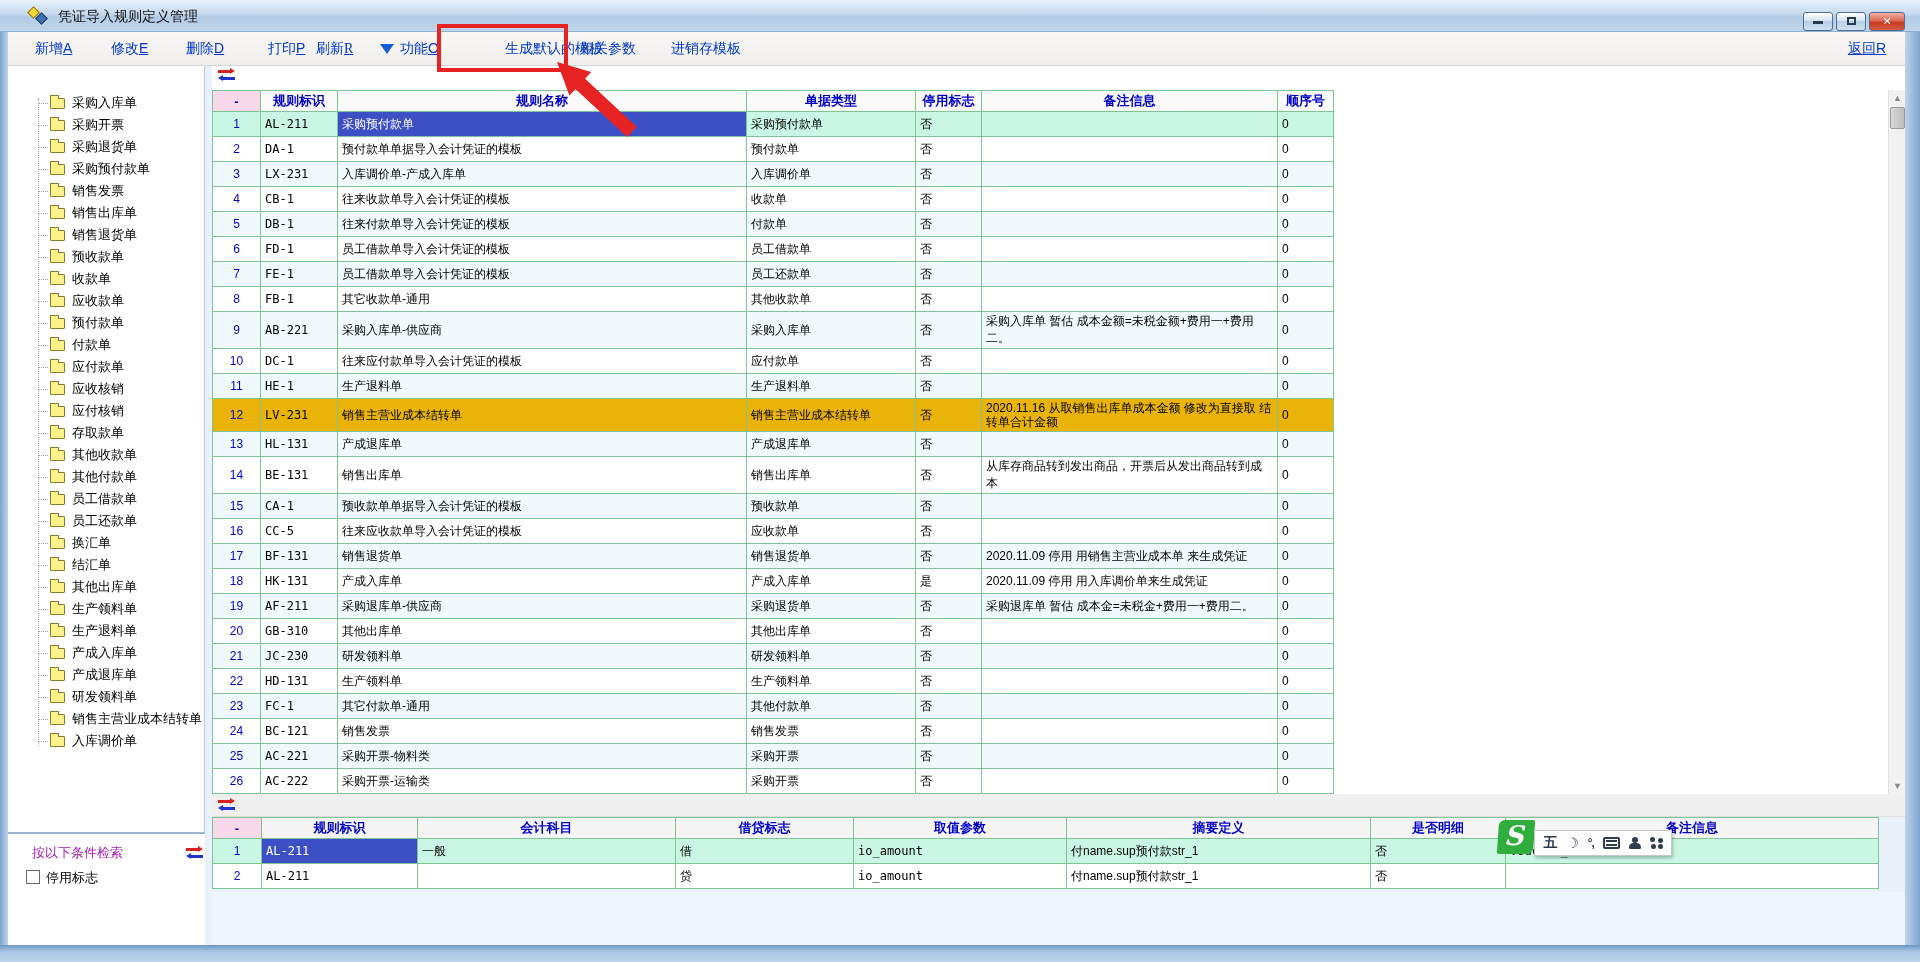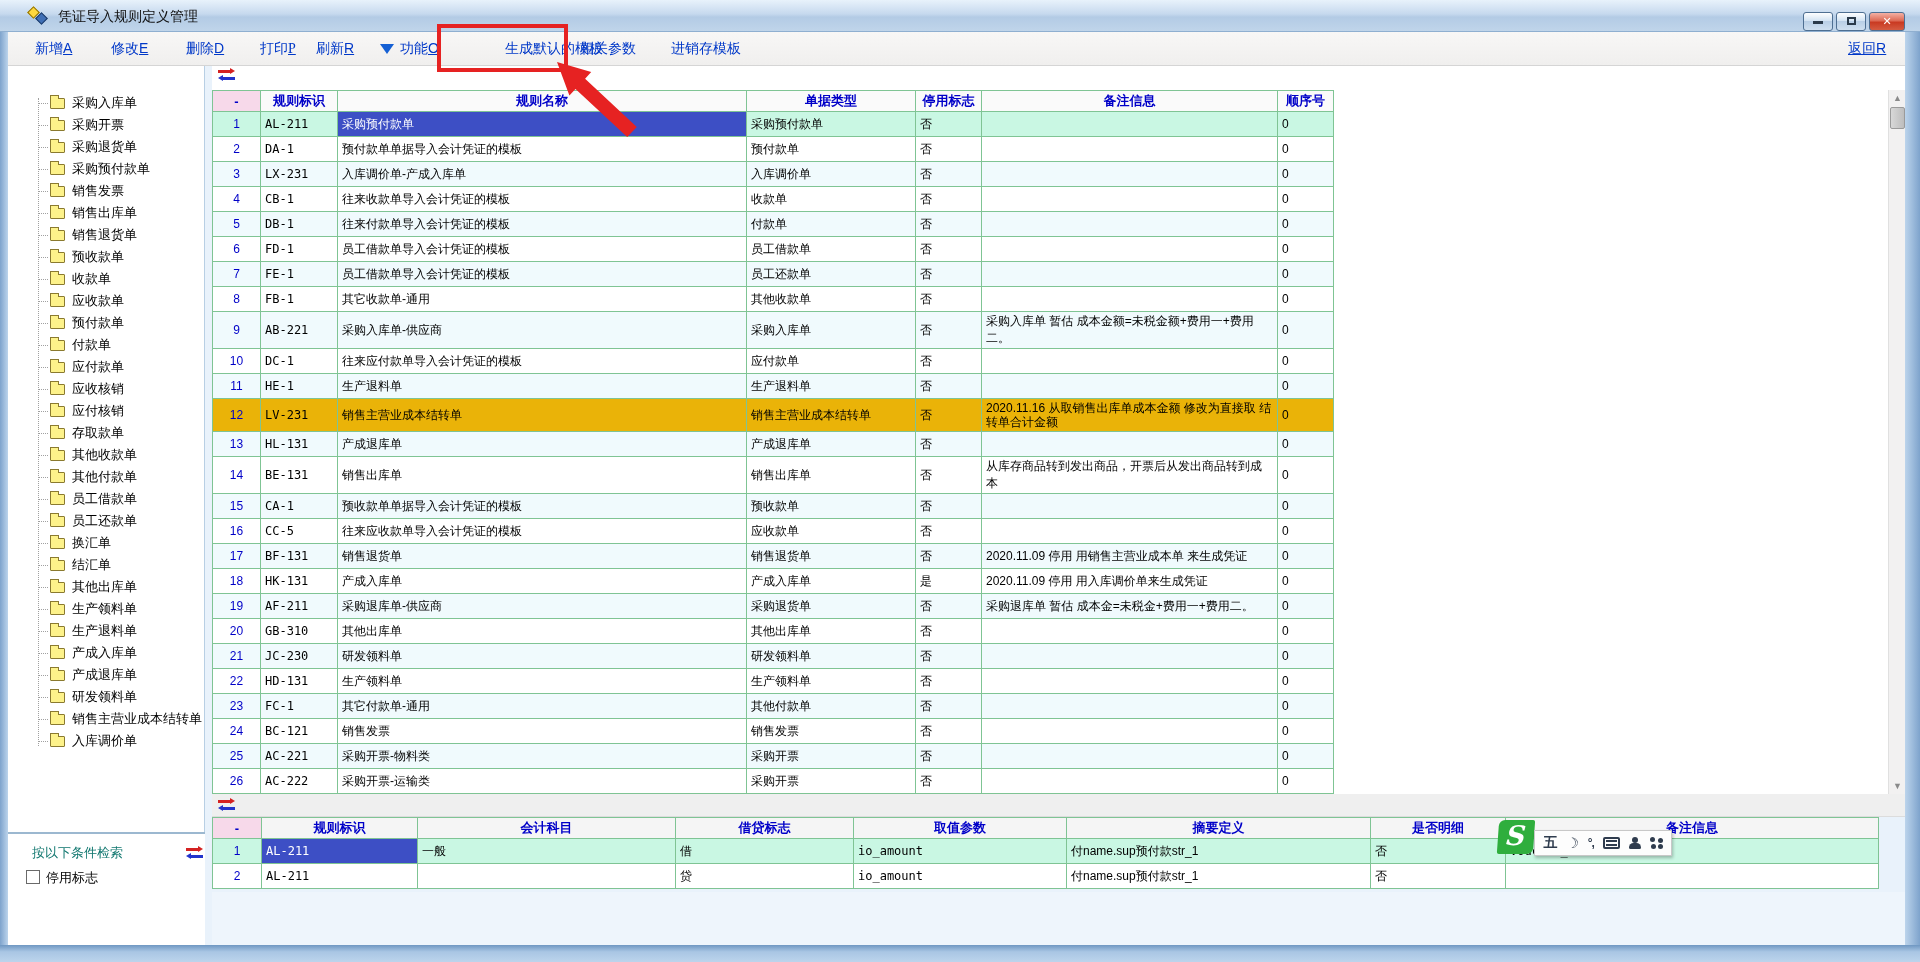--- a/index.html
+++ b/index.html
@@ -50,21 +50,21 @@
   .tree-trunk { position:absolute; left:30px; top:6px; height:648px; border-left:1px dotted #a0a0a0; }
   .tree-item { position:relative; height:22px; line-height:22px; padding-left:64px;
     font-size:13px; color:#000; white-space:nowrap; cursor:pointer; }
   .tree-item .dash { position:absolute; left:30px; top:11px; width:10px; border-top:1px dotted #a0a0a0; }
   .folder-icon { position:absolute; left:42px; top:6px; width:15px; height:11px;
     background:#fdf28a; border:1px solid #8a7a30; border-radius:1px; }
   .folder-icon::before { content:""; position:absolute; left:-1px; top:-4px; width:7px; height:3px;
     background:#fdf28a; border:1px solid #8a7a30; border-bottom:none; }
   .search-panel { position:absolute; left:0; top:766px; width:197px; height:113px;
     border-top:2px solid #9cb8d0; background:#fff; }
-  .search-title { position:absolute; left:24px; top:10px; font-size:13px; color:#0f766e; }
+  .search-title { position:absolute; left:24px; top:10px; font-size:13px; color:#a21caf; }
   .search-swap { position:absolute; left:178px; top:12px; }
   .checkbox { position:absolute; left:18px; top:36px; width:14px; height:14px;
     background:#fff; border:1px solid #6a6a6a; cursor:pointer; }
   .checkbox-label { position:absolute; left:38px; top:35px; font-size:13px; color:#000; }
   
   .swap-icon { position:relative; width:18px; height:13px; display:inline-block; }
   .swap-icon .r { position:absolute; left:0; top:1px; width:12px; height:3px; background:#d42222; }
   .swap-icon .r::after { content:""; position:absolute; right:-5px; top:-2px;
     border-left:5px solid #d42222; border-top:3.5px solid transparent; border-bottom:3.5px solid transparent; }
   .swap-icon .b { position:absolute; left:5px; top:8px; width:12px; height:3px; background:#2233cc; }
@@ -145,22 +145,22 @@
     <div class="title-text">凭证导入规则定义管理</div>
     <div class="winbtn min"><span class="glyph-min"></span></div>
     <div class="winbtn max"><span class="glyph-max"></span></div>
     <div class="winbtn close">✕</div>
   </div>
 
   <div class="toolbar" id="toolbar">
       <div class="tb-item" style="left: 27px;"><span>新增</span><u>A</u></div>
       <div class="tb-item" style="left: 103px;"><span>修改</span><u>E</u></div>
       <div class="tb-item" style="left: 178px;"><span>删除</span><u>D</u></div>
-      <div class="tb-item" style="left: 252px; font-family: Liberation Serif, serif;"><span>打印</span><u>P</u></div>
-      <div class="tb-item" style="left: 308px;"><span>刷新</span><u>R</u></div>
+      <div class="tb-item" style="left: 260px;"><span>打印</span><u>P</u></div>
+      <div class="tb-item" style="left: 308px; font-family: Liberation Serif, serif;"><span>刷新</span><u>R</u></div>
       <div class="tb-item" style="left: 372px;"><span class="down-arrow-icon"></span><span>功能</span><u>O</u></div>
       <div class="tb-item" style="left: 457px; margin-left: 40px;"><span>生成默认的模板</span></div>
       <div class="tb-item" style="left: 572px;"><span>相关参数</span></div>
       <div class="tb-item" style="left: 663px;"><span>进销存模板</span></div>
       <div class="tb-item" style="left: 1840px; text-decoration: underline;"><span>返回</span><u>R</u></div>
     </div>
 
   <div class="anno-box"></div>
   <svg class="anno-arrow" viewBox="0 0 120 90">
     <polygon points="17,6 29.4,39.5 35.5,32.9 87.2,81.1 96.8,70.9 45.1,22.7 51.2,16.1" fill="#e62222"></polygon>

